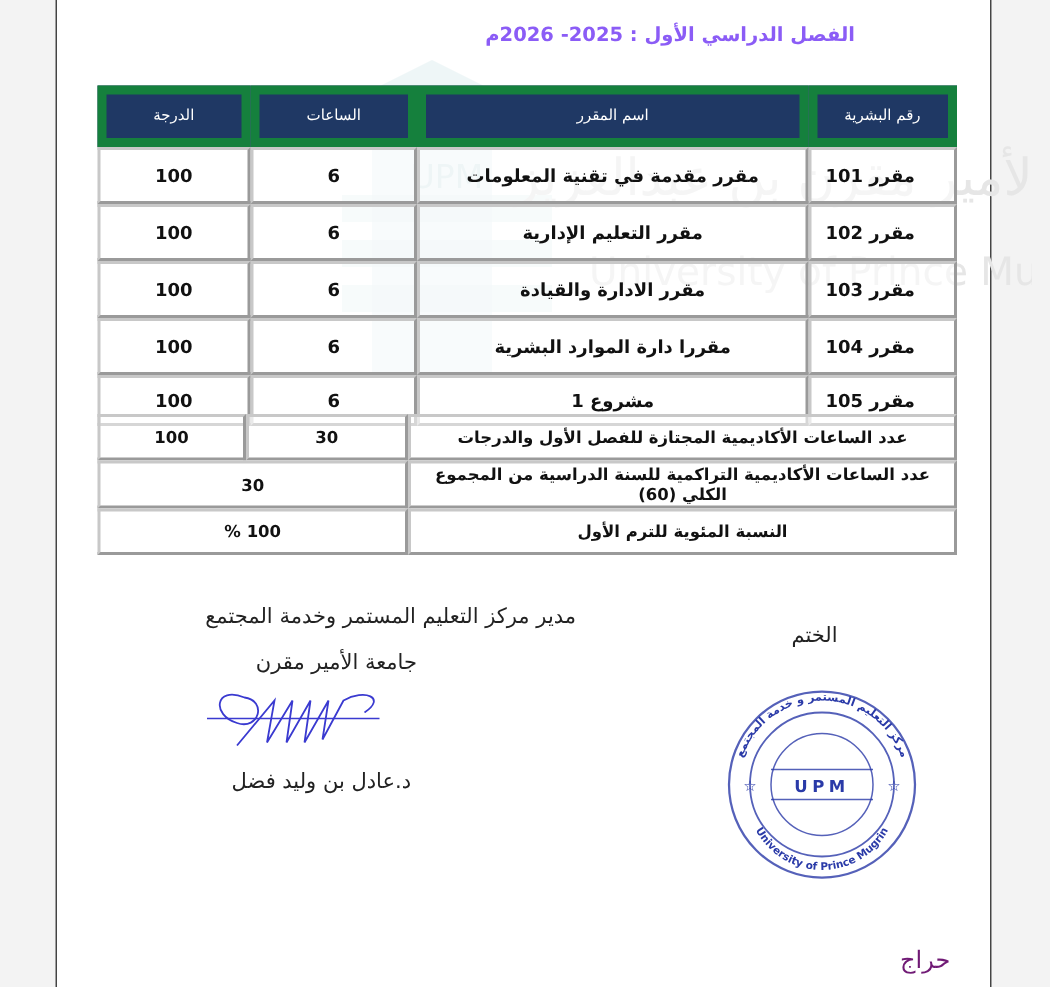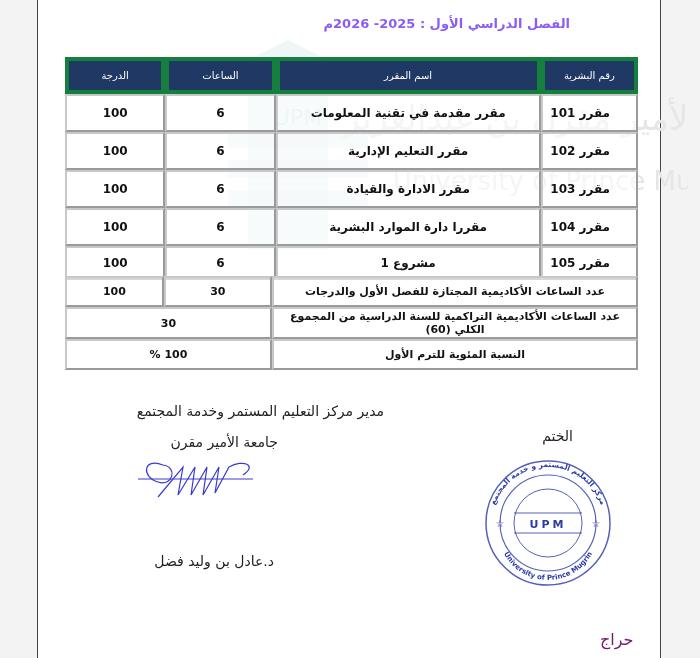--- a/index.html
+++ b/index.html
@@ -2,21 +2,21 @@
 <html><head>
 <meta charset="utf-8">
 <style>
   html,body{margin:0;padding:0;}
   body{width:700px;height:658px;background:#f3f3f3;position:relative;overflow:hidden;font-family:"DejaVu Sans",sans-serif;}
   .page{position:absolute;left:37px;top:0;width:624px;height:658px;background:#fff;border-left:1.5px solid #444;border-right:1.5px solid #444;box-sizing:border-box;}
   .watermark{position:absolute;left:130px;top:20px;width:520px;height:240px;pointer-events:none;}
   .title{position:absolute;right:90px;top:16px;direction:rtl;font-size:13px;font-weight:bold;color:#8b5cf6;}
   table{border-collapse:separate;border-spacing:0;position:absolute;direction:rtl;}
   .main{left:27px;top:57px;width:573px;}
-  .main th{background:#1f3864;color:#fff;font-size:10px;font-weight:normal;height:27px;border:4px solid #15803d;}
+  .main th{background:#1f3864;color:#fff;font-size:10px;font-weight:normal;height:27px;border:6px solid #15803d;}
   .main td{background:rgba(255,255,255,0.6);height:32px;border:2px solid #9a9a9a;border-top-color:#c8c8c8;border-left-color:#c8c8c8;font-size:12px;font-weight:bold;text-align:center;color:#111;}
   .main td.num{text-align:right;padding-right:26px;}
   .sum{left:27px;top:276px;width:573px;}
   .sum td{height:25px;border:2px solid #9a9a9a;border-top-color:#c8c8c8;border-left-color:#c8c8c8;font-size:11px;font-weight:bold;text-align:center;color:#111;background:rgba(255,255,255,0.6);}
   .sig{position:absolute;direction:rtl;font-family:"DejaVu Sans",sans-serif;color:#222;font-size:14px;}
   .stamp{position:absolute;left:440px;top:455px;width:140px;height:135px;}
   .haraj{position:absolute;left:600px;top:630px;font-size:16px;color:#701a75;}
 </style>
 </head>
 <body>
@@ -96,23 +96,23 @@
   </tbody>
     </table>
 
   <div class="sig" style="left:56px;top:403px;width:290px;text-align:right;">مدير مركز التعليم المستمر وخدمة المجتمع</div>
   <div class="sig" style="left:90px;top:434px;width:150px;text-align:right;">جامعة الأمير مقرن</div>
   <svg style="position:absolute;left:95px;top:457px;" width="130" height="45" viewBox="0 0 130 45">
     <path d="M5 22 L120 22" stroke="#3a3ad0" stroke-width="1" fill="none"></path>
     <path d="M30 8 C10 0 8 20 25 25 C40 30 45 10 30 8 Z" stroke="#3a3ad0" stroke-width="1.2" fill="none"></path>
     <path d="M25 40 L50 10 L45 38 L62 10 L58 38 L74 10 L70 38 L86 10 L82 36 L96 10 C110 2 125 8 110 18" stroke="#3a3ad0" stroke-width="1.2" fill="none"></path>
   </svg>
-  <div class="sig" style="left:86px;top:513px;width:150px;text-align:right;margin-top:40px;">د.عادل بن وليد فضل</div>
+  <div class="sig" style="left:86px;top:513px;width:150px;text-align:right;">د.عادل بن وليد فضل</div>
 
-  <div class="sig" style="left:475px;top:416px;width:60px;font-size:14px;margin-top:12px;">الختم</div>
+  <div class="sig" style="left:475px;top:416px;width:60px;text-align:center;font-size:14px;">الختم</div>
   <svg class="stamp" viewBox="0 0 140 135">
     <circle cx="70" cy="68" r="62" fill="none" stroke="#2a3aa8" stroke-width="1.5" opacity="0.8"></circle>
     <circle cx="70" cy="68" r="48" fill="none" stroke="#2a3aa8" stroke-width="1.2" opacity="0.8"></circle>
     <circle cx="70" cy="68" r="34" fill="none" stroke="#2a3aa8" stroke-width="1" opacity="0.8"></circle>
     <line x1="36" y1="58" x2="104" y2="58" stroke="#2a3aa8" stroke-width="1" opacity="0.8"></line>
     <line x1="36" y1="78" x2="104" y2="78" stroke="#2a3aa8" stroke-width="1" opacity="0.8"></line>
     <text x="70" y="73" font-size="11" font-weight="bold" fill="#2a3aa8" text-anchor="middle" letter-spacing="3" font-family="DejaVu Sans, sans-serif">UPM</text>
     <text x="22" y="72" font-size="10" fill="#2a3aa8" text-anchor="middle">☆</text>
     <text x="118" y="72" font-size="10" fill="#2a3aa8" text-anchor="middle">☆</text>
     <defs>

